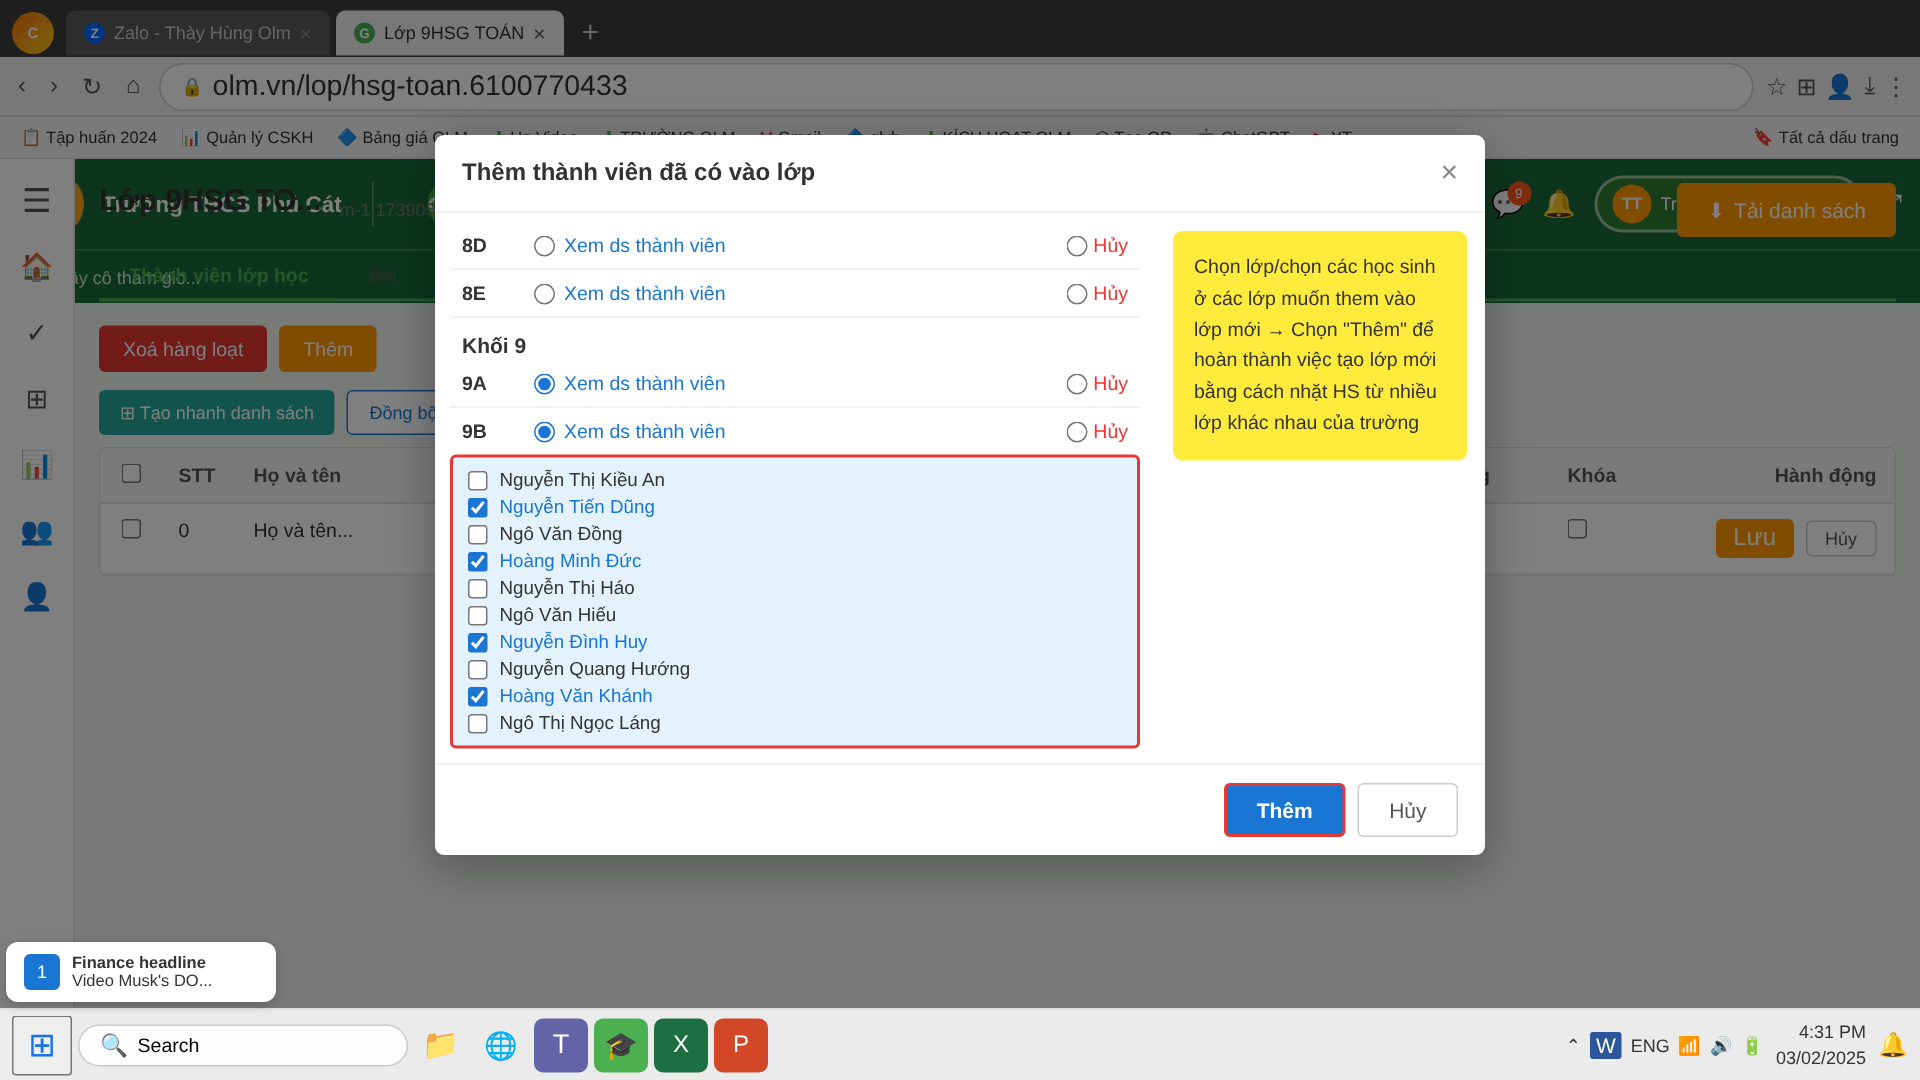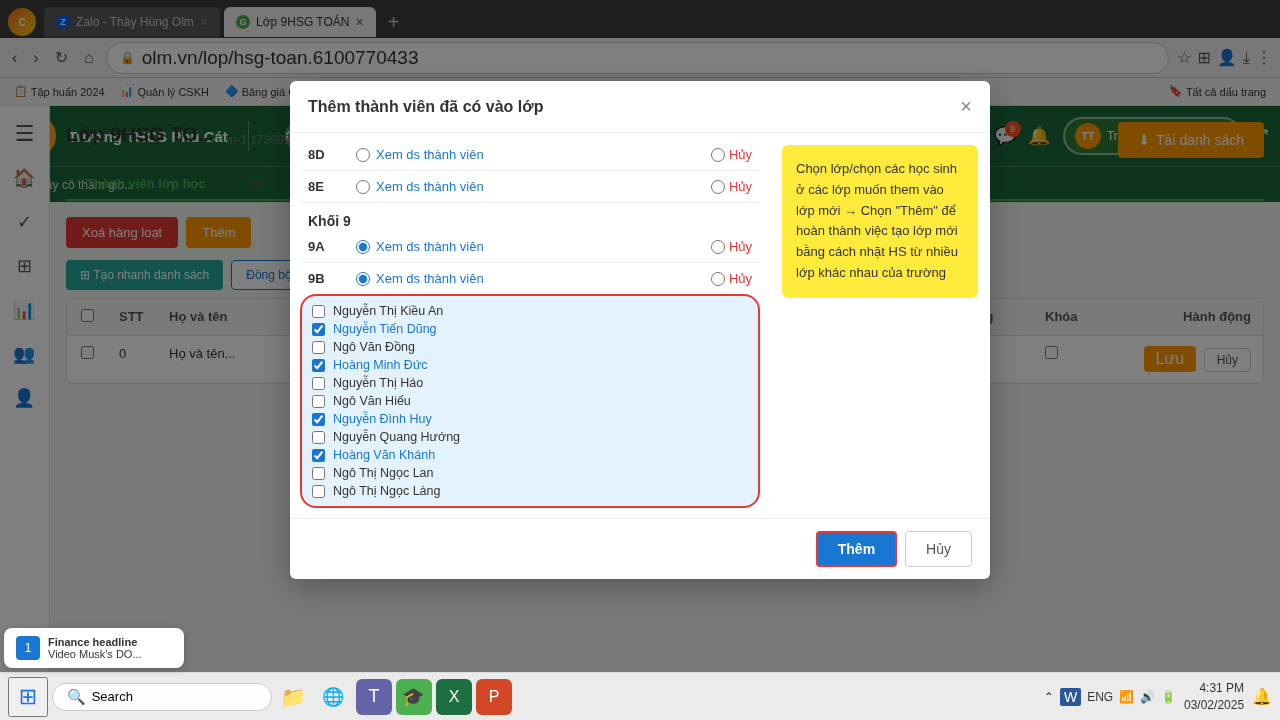--- a/index.html
+++ b/index.html
@@ -91,21 +91,21 @@
     .modal-right { flex: 1; padding: 12px; }
     .modal-footer { padding: 12px 18px; border-top: 1px solid #eee; display: flex; justify-content: flex-end; gap: 8px; }
     .class-row { display: flex; align-items: center; padding: 4px 8px; gap: 8px; }
     .class-name { min-width: 40px; font-size: 13px; font-weight: bold; color: #333; }
     .class-action { display: flex; align-items: flex-end; gap: 6px; font-size: 13px; color: #1976d2; cursor: pointer; }
     .radio-btn { width: 14px; height: 14px; accent-color: #1976d2; }
     .cancel-radio { color: #e53935; }
     .class-divider { height: 1px; background: #eee; margin: 4px 0; }
 
     
-    .student-list-box { border: 2px solid #e53935; border-radius: 16px; padding: 6px; background: #e3f2fd; margin-top: 4px; }
+    .student-list-box { border: 2px solid #e53935; border-radius: 4px; padding: 6px; background: #e3f2fd; margin-top: 4px; }
     .student-item { display: flex; align-items: center; gap: 8px; padding: 2px 4px; font-size: 12.5px; color: #333; }
     .student-checkbox { width: 13px; height: 13px; accent-color: #1976d2; }
     .student-name { color: #333; }
     .student-name.checked { color: #1976d2; font-weight: 500; }
 
     
     .tip-box { background: #ffeb3b; border-radius: 6px; padding: 14px; font-size: 13px; color: #333; line-height: 1.6; }
 
     
     .btn-them { background: #1976d2; color: white; border: 2px solid #e53935; border-radius: 4px; padding: 8px 20px; font-size: 14px; font-weight: bold; cursor: pointer; }
@@ -435,24 +435,20 @@
               <div class="student-item">
                 <input type="checkbox" class="student-checkbox" style="">
                 <span class="student-name">Nguyễn Quang Hướng</span>
               </div>
               <div class="student-item">
                 <input type="checkbox" class="student-checkbox" checked="" style="">
                 <span class="student-name checked">Hoàng Văn Khánh</span>
               </div>
               <div class="student-item">
                 <input type="checkbox" class="student-checkbox" style="">
-                <span class="student-name">Ngô Thị Ngọc Lan</span>
-              </div>
-              <div class="student-item">
-                <input type="checkbox" class="student-checkbox" style="">
                 <span class="student-name">Ngô Thị Ngọc Láng</span>
               </div>
             </div>
           </div>
         </div>
 
         <div class="modal-right">
           <div class="tip-box">
             <span>Chọn lớp/chọn các học sinh ở các lớp muốn them vào lớp mới → Chọn "Thêm" để hoàn thành việc tạo lớp mới bằng cách nhặt HS từ nhiều lớp khác nhau của trường</span>
           </div>

